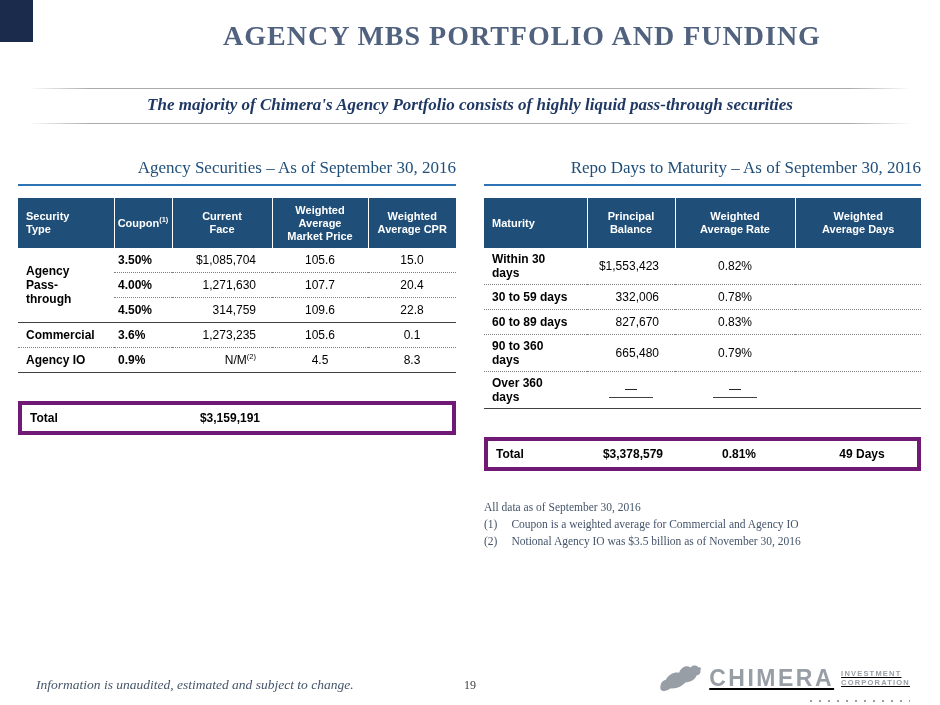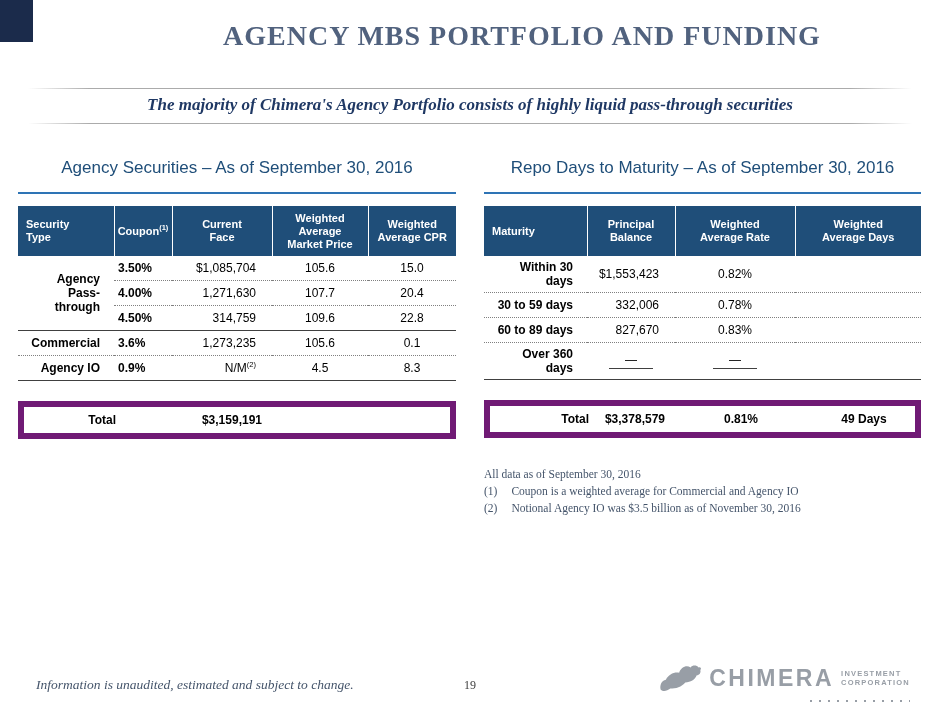--- a/index.html
+++ b/index.html
@@ -9,52 +9,52 @@
   .corner-mark{position:absolute;left:0;top:0;width:33px;height:42px;background:var(--corner-mark,#1B2B4B);}
   .main-title{position:absolute;top:20px;left:0;right:0;padding-left:104px;text-align:center;
     font-family:"Liberation Serif",serif;font-size:28px;letter-spacing:1px;color:var(--title-text,#51627E);}
   .subtitle-band{position:absolute;top:88px;left:28px;right:28px;}
   .rule{height:1px;background:linear-gradient(90deg,rgba(171,171,171,0),#ABABAB 7%,#ABABAB 93%,rgba(171,171,171,0));}
   .subtitle{text-align:center;font-family:"Liberation Serif",serif;font-style:italic;font-weight:600;
     font-size:17px;color:var(--subtitle-text,#1F3864);padding:6px 0 8px;}
   .col{position:absolute;top:158px;}
   .col-left{left:18px;width:438px;}
   .col-right{left:484px;width:437px;}
-  .section-title{font-family:Liberation Sans, sans-serif;font-weight:400;font-size:17px;
-    color:var(--section-title-text,#1F4E79);text-align:center;padding-bottom:14px;
+  .section-title{font-family:Liberation Serif, serif;font-weight:400;font-size:17px;
+    color:var(--section-title-text,#1F4E79);text-align:right;padding-bottom:6px;
     border-bottom:2px solid var(--accent-rule,#2E74B5);}
   table.data-table{width:100%;border-collapse:collapse;table-layout:fixed;margin-top:12px;}
   .data-table th{background:var(--header-bg,#1F4E79);color:#fff;font-size:11px;font-weight:bold;
     text-align:center;vertical-align:middle;height:50px;padding:4px 2px;border-right:1px solid #fff;
     white-space:pre-line;line-height:13px;}
   .data-table th:last-child{border-right:none;}
   .data-table th.th-left{text-align:left;padding-left:8px;}
   .data-table td{font-size:12px;color:#000;padding:5px 4px;vertical-align:middle;}
-  td.lbl{padding:4px 14px 4px 8px;text-align:right;}
+  td.lbl{padding:4px 14px 4px 8px;}
   .b{font-weight:bold;}
   .num{text-align:right;padding-right:16px !important;}
   .ctr{text-align:center;}
   td.dot{border-bottom:1px dotted #808080;}
   td.sol{border-bottom:1px solid #404040;}
   sup{font-size:7.5px;vertical-align:super;line-height:0;}
-  .total-box{border:6px solid #701a75;margin-top:20px;}
+  .total-box{border:4px solid #701a75;margin-top:28px;}
   .total-box table{width:100%;border-collapse:collapse;table-layout:fixed;}
   .total-box td{font-size:12px;font-weight:bold;padding:6px 4px;color:#000;}
   .total-box td.lbl{padding-left:8px;}
   .dash{display:inline-block;min-width:44px;text-align:center;border-bottom:1px solid #404040;
     line-height:11px;padding-bottom:2px;}
   .footnotes{margin-top:30px;font-family:"Liberation Serif",serif;font-size:11.5px;
     color:var(--footnote-text,#44546A);}
   .footnotes .fn-line{margin-bottom:5px;}
   .fn-row{display:flex;gap:14px;margin-bottom:5px;}
   .page-number{position:absolute;bottom:12px;left:0;right:0;text-align:center;
     font-family:"Liberation Serif",serif;font-size:12px;color:#404040;}
   .disclaimer{position:absolute;left:36px;bottom:12px;font-family:"Liberation Serif",serif;
     font-style:italic;font-size:13.5px;color:var(--footnote-text,#44546A);}
-  .logo{position:absolute;right:30px;bottom:12px;display:flex;align-items:center;}
+  .logo{position:absolute;right:30px;bottom:12px;display:flex;align-items:center;text-decoration:underline;}
   .logo-icon{width:46px;height:30px;margin-right:6px;}
   .logo-icon path{fill:var(--logo-gray,#989EA6);}
   .logo-wordmark{font-size:23px;font-weight:600;letter-spacing:2.5px;color:var(--logo-gray,#989EA6);line-height:1;}
   .logo-sub{margin-left:7px;font-size:7.5px;font-weight:bold;letter-spacing:1.2px;
     color:var(--logo-gray,#989EA6);line-height:9px;}
   .logo-dots{position:absolute;right:30px;bottom:3px;width:100px;height:2px;
     background:repeating-linear-gradient(90deg,var(--logo-gray,#989EA6) 0 2px,transparent 2px 9px);}
 </style>
 </head>
 <body>
@@ -186,20 +186,26 @@
           <td class="ctr dot">0.78%</td>
           <td class="ctr dot"></td>
         </tr>
         <tr>
           <td class="lbl b dot">60 to 89 days</td>
           <td class="num dot">827,670</td>
           <td class="ctr dot">0.83%</td>
           <td class="ctr dot"></td>
         </tr>
         <tr>
+          <td class="lbl b dot">90 to 360 days</td>
+          <td class="num dot">665,480</td>
+          <td class="ctr dot">0.79%</td>
+          <td class="ctr dot"></td>
+        </tr>
+        <tr>
           <td class="lbl b sol">Over 360 days</td>
           <td class="ctr sol"><span class="dash">—</span></td>
           <td class="ctr sol"><span class="dash">—</span></td>
           <td class="ctr sol"></td>
         </tr>
       </tbody>
     </table>
     <div class="total-box">
       <table>
         <colgroup>

